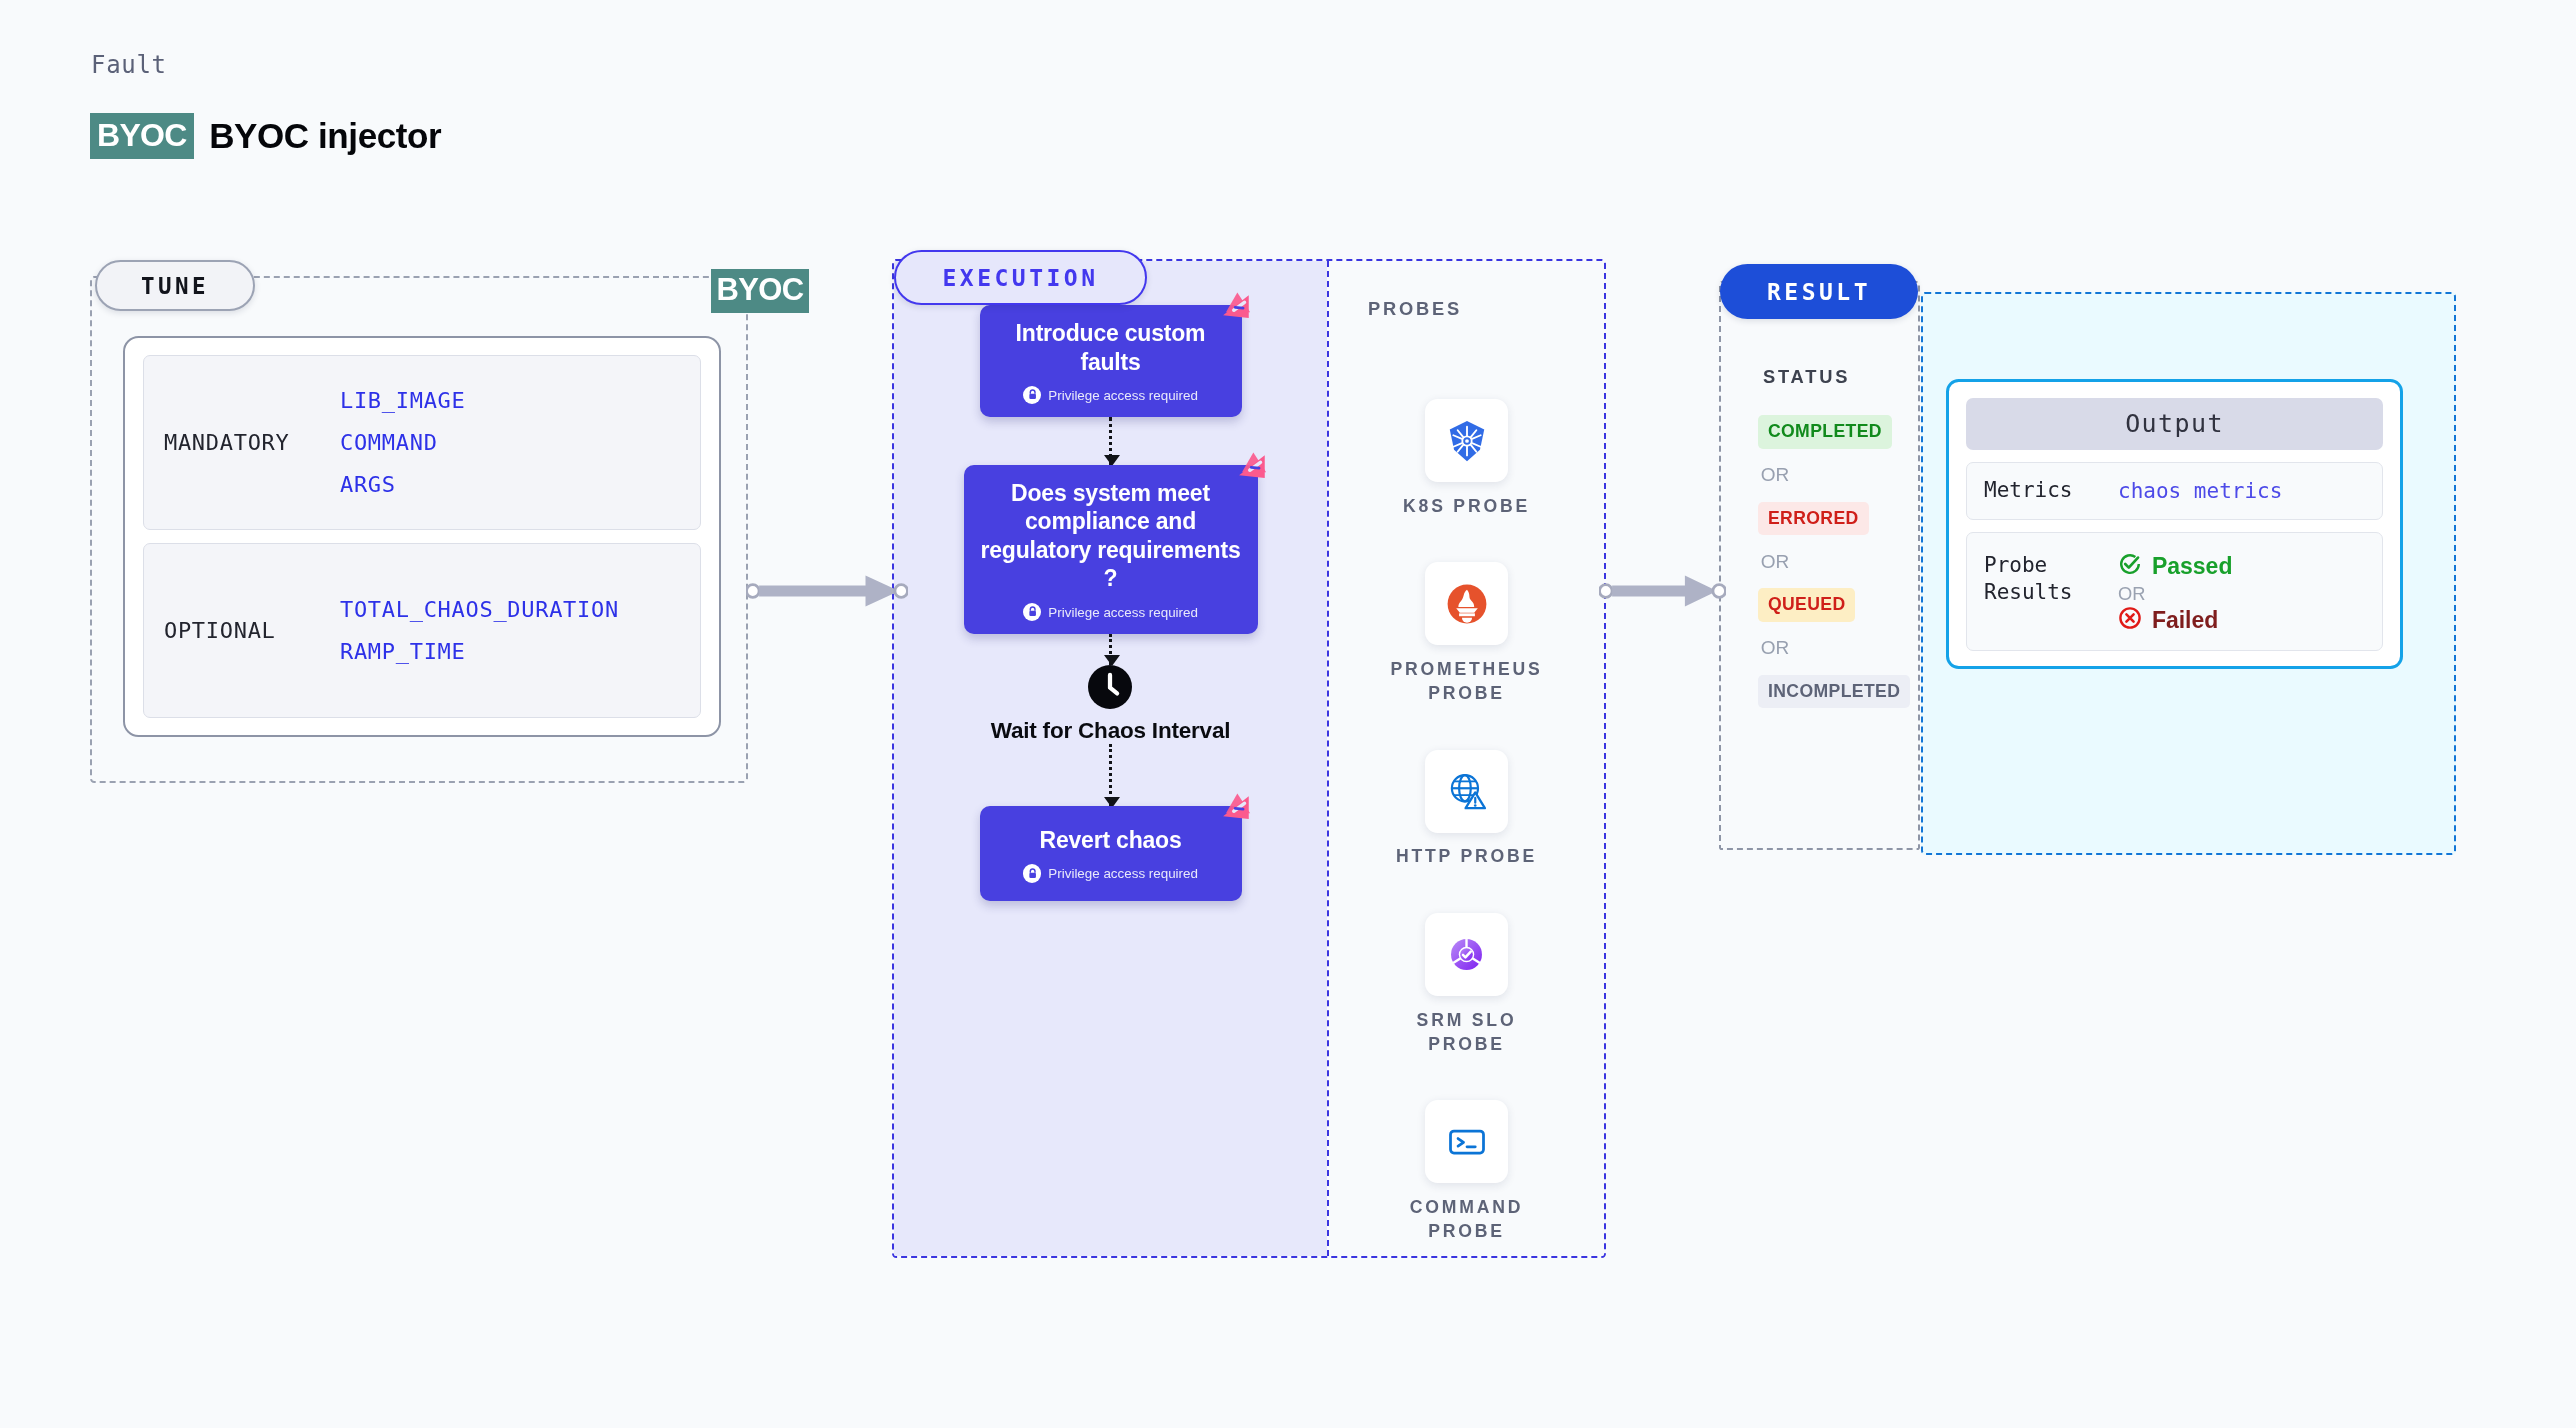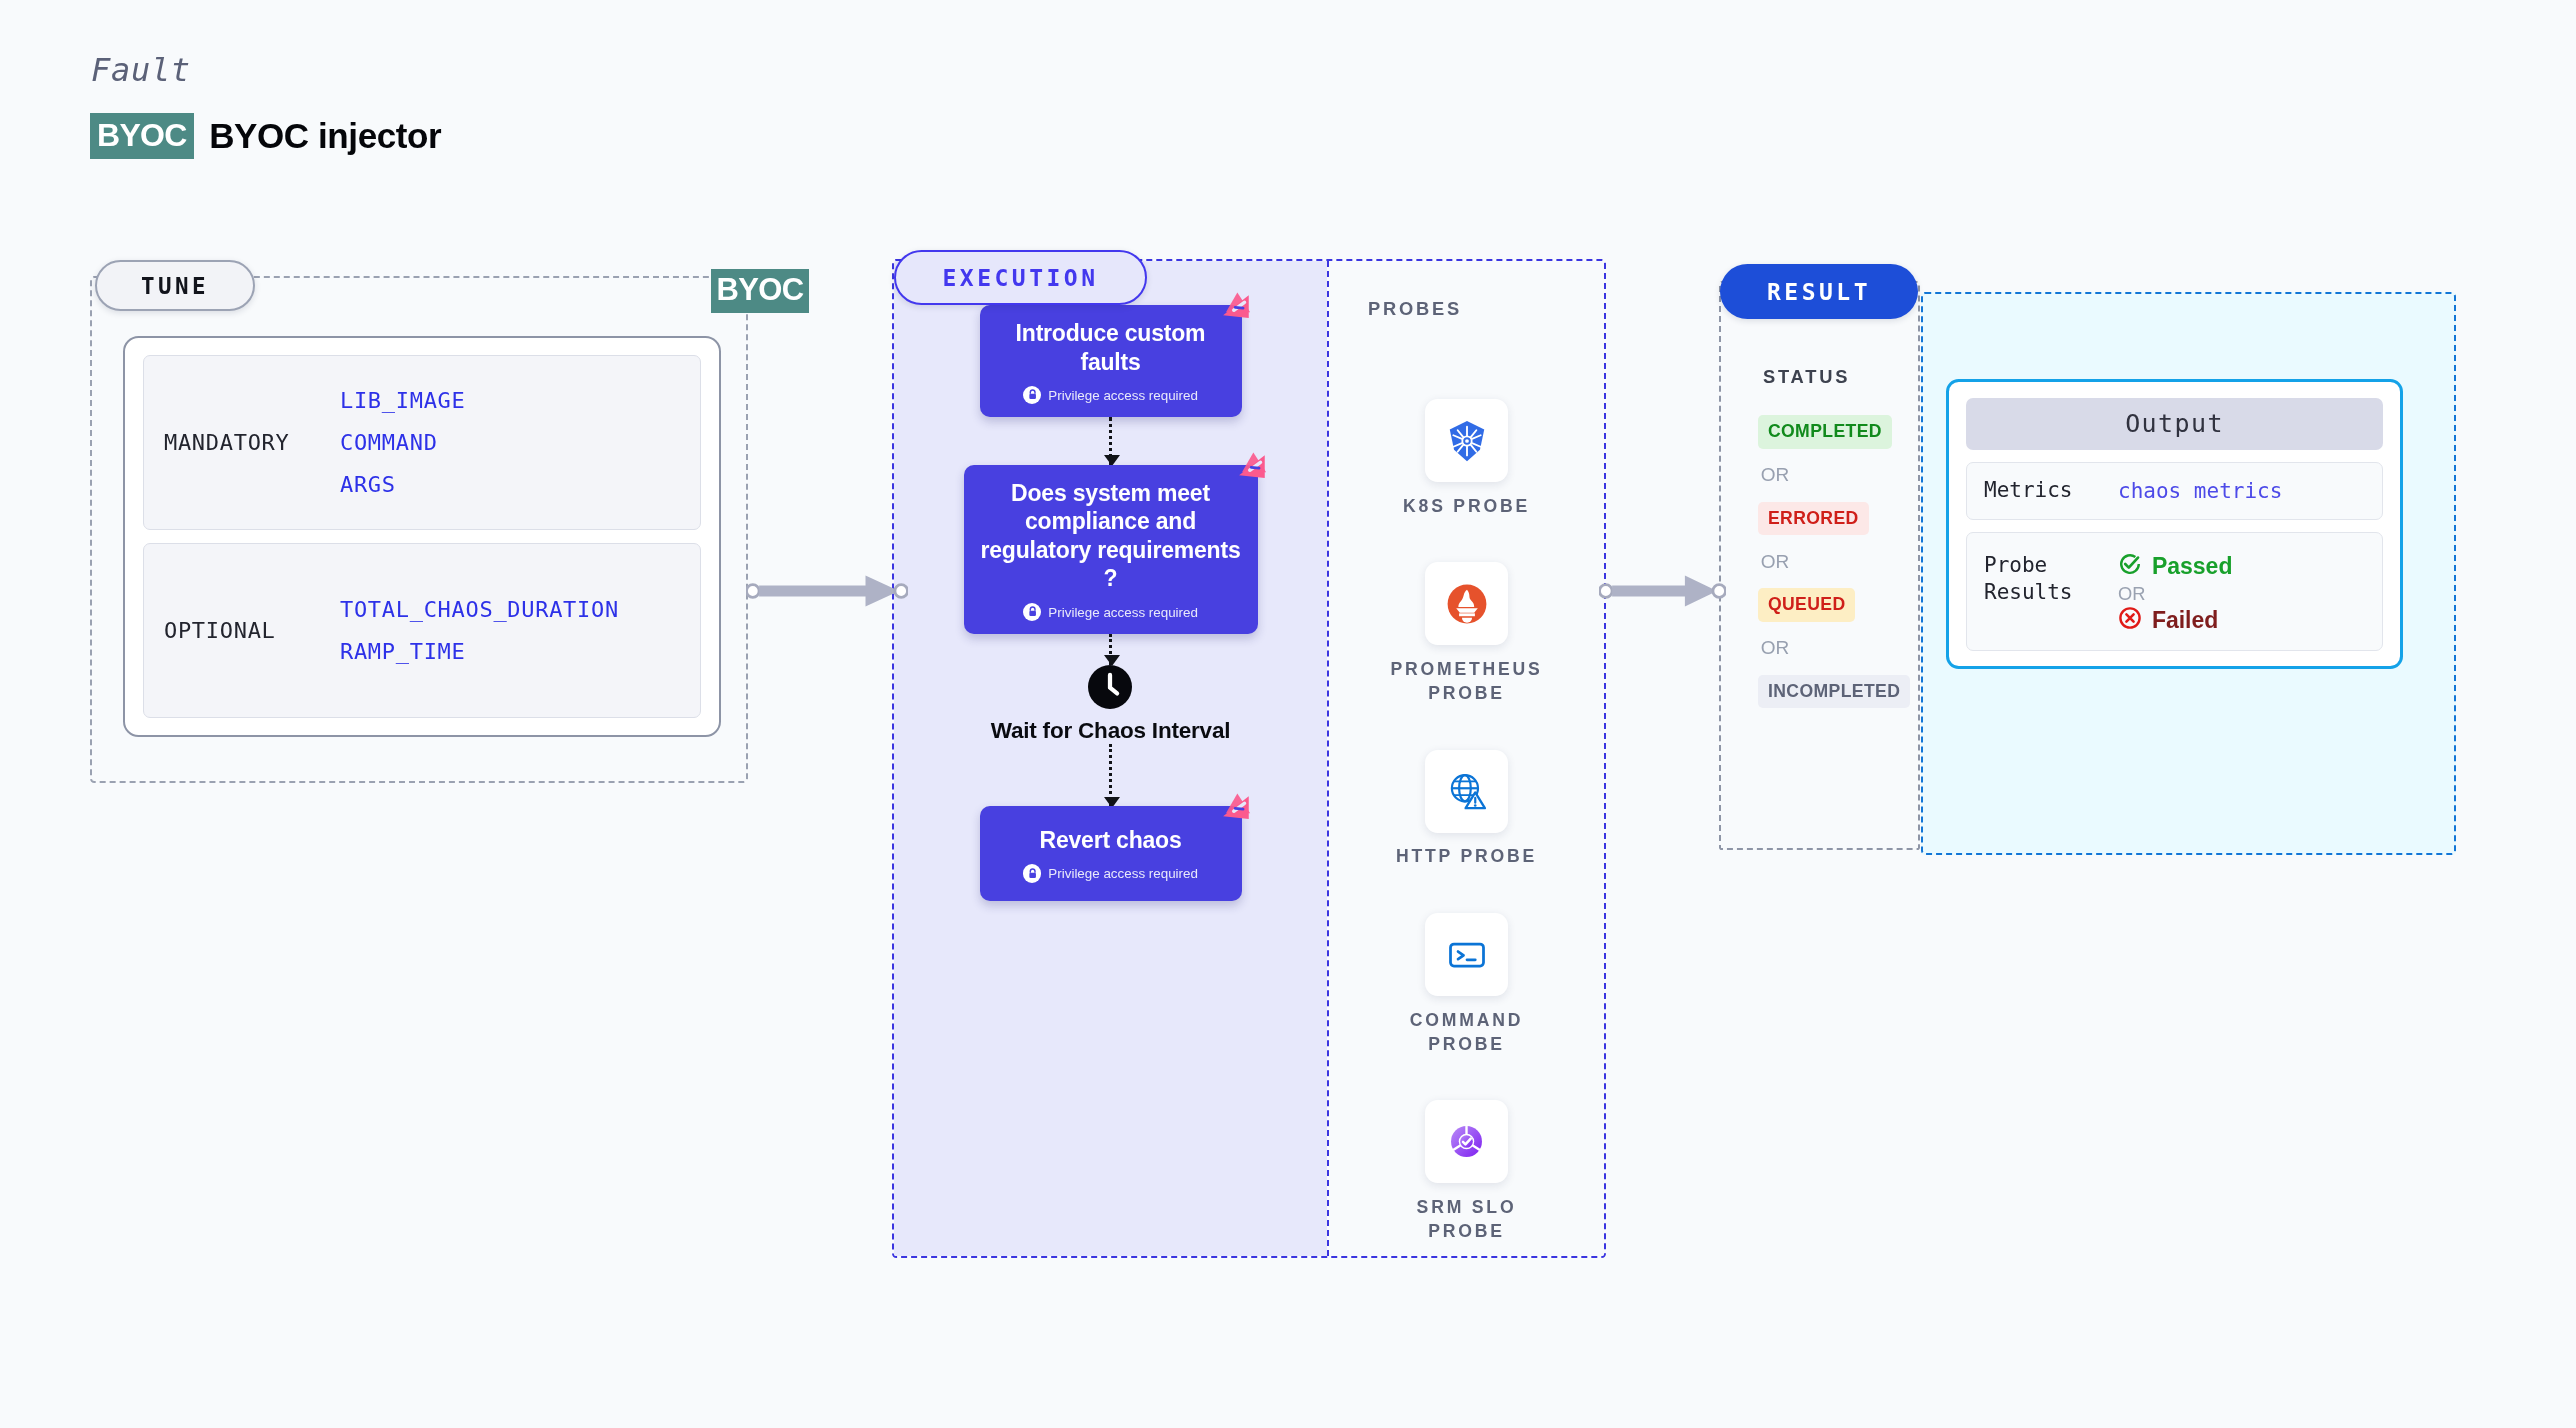--- a/index.html
+++ b/index.html
@@ -8,21 +8,21 @@
     background: #f8fafc;
     font-family: "Liberation Sans", sans-serif;
     overflow: hidden;
   }
   .page { position: relative; width: 2576px; height: 1428px; }
 
   
   .hdr-fault {
     position: absolute; left: 91px; top: 51px;
     font-family: "DejaVu Sans Mono", monospace;
-    font-size: 32px; color: #5b6178; letter-spacing: 0.7px; font-style: italic;
+    font-size: 24px; color: #5b6178; letter-spacing: 0.7px;
   }
   .hdr-row { position: absolute; left: 90px; top: 113px; display: flex; align-items: center; gap: 15.5px; }
   .byoc-badge-hdr {
     background: #4d8a85; color: #ffffff;
     font-family: "Liberation Sans", sans-serif; font-weight: bold;
     font-size: 32px; line-height: 1.0; padding: 5.6px 7px 8.4px 7px;
     letter-spacing: -0.7px;
   }
   .hdr-title { font-size: 35px; font-weight: bold; color: #05060a; letter-spacing: -0.4px; }
 
@@ -374,31 +374,20 @@
               <path d="M44 34 L58 57 H30 Z" fill="#fff" stroke="#0b74d6" stroke-width="3.4" stroke-linejoin="round"></path>
               <path d="M44 42 V49" stroke="#0b74d6" stroke-width="3.2" stroke-linecap="round"></path>
               <circle cx="44" cy="53" r="1.9" fill="#0b74d6"></circle>
             </svg>
           </div>
           <div class="probe-name">HTTP PROBE</div>
         </div>
 
         <div class="probe-item">
           <div class="probe-tile">
-            <svg viewBox="0 0 64 64" width="44" height="44">
-              <rect x="8" y="16" width="48" height="32" rx="5" fill="none" stroke="#0b74d6" stroke-width="4"></rect>
-              <path d="M19 27 L27 32.5 L19 38" fill="none" stroke="#0b74d6" stroke-width="4" stroke-linecap="round" stroke-linejoin="round"></path>
-              <path d="M32 39 H44" stroke="#0b74d6" stroke-width="4" stroke-linecap="round"></path>
-            </svg>
-          </div>
-          <div class="probe-name">COMMAND PROBE</div>
-        </div>
-
-        <div class="probe-item">
-          <div class="probe-tile">
             <svg viewBox="0 0 64 64" width="45" height="45">
               <defs>
                 <linearGradient id="srmg" x1="0" y1="0" x2="1" y2="1">
                   <stop offset="0" stop-color="#b98bf7"></stop>
                   <stop offset="1" stop-color="#7d1ff0"></stop>
                 </linearGradient>
               </defs>
               <circle cx="32" cy="32" r="22" fill="url(#srmg)"></circle>
               <g stroke="#ffffff" stroke-width="3.4">
                 <path d="M32 10 V32"></path>
@@ -406,20 +395,31 @@
                 <path d="M32 32 L13 44"></path>
               </g>
               <circle cx="32" cy="32" r="11" fill="#ffffff"></circle>
               <circle cx="32" cy="32" r="9" fill="url(#srmg)"></circle>
               <path d="M27 32.5 L30.5 36 L38 28" fill="none" stroke="#ffffff" stroke-width="3.6" stroke-linecap="round" stroke-linejoin="round"></path>
             </svg>
           </div>
           <div class="probe-name">SRM SLO PROBE</div>
         </div>
 
+        <div class="probe-item">
+          <div class="probe-tile">
+            <svg viewBox="0 0 64 64" width="44" height="44">
+              <rect x="8" y="16" width="48" height="32" rx="5" fill="none" stroke="#0b74d6" stroke-width="4"></rect>
+              <path d="M19 27 L27 32.5 L19 38" fill="none" stroke="#0b74d6" stroke-width="4" stroke-linecap="round" stroke-linejoin="round"></path>
+              <path d="M32 39 H44" stroke="#0b74d6" stroke-width="4" stroke-linecap="round"></path>
+            </svg>
+          </div>
+          <div class="probe-name">COMMAND PROBE</div>
+        </div>
+
       </div>
     </div>
   </div>
 
   <div class="conn" style="left:1599px; top:570px; width:127px;">
     <svg width="127" height="42" viewBox="0 0 180 60">
       <circle cx="9" cy="30" r="9" fill="#ffffff" stroke="#a6aabd" stroke-width="4"></circle>
       <path d="M18 22 H122 V8 L168 30 L122 52 V38 H18 Z" fill="#aeb2c6"></path>
       <circle cx="171" cy="30" r="9" fill="#ffffff" stroke="#a6aabd" stroke-width="4"></circle>
     </svg>

